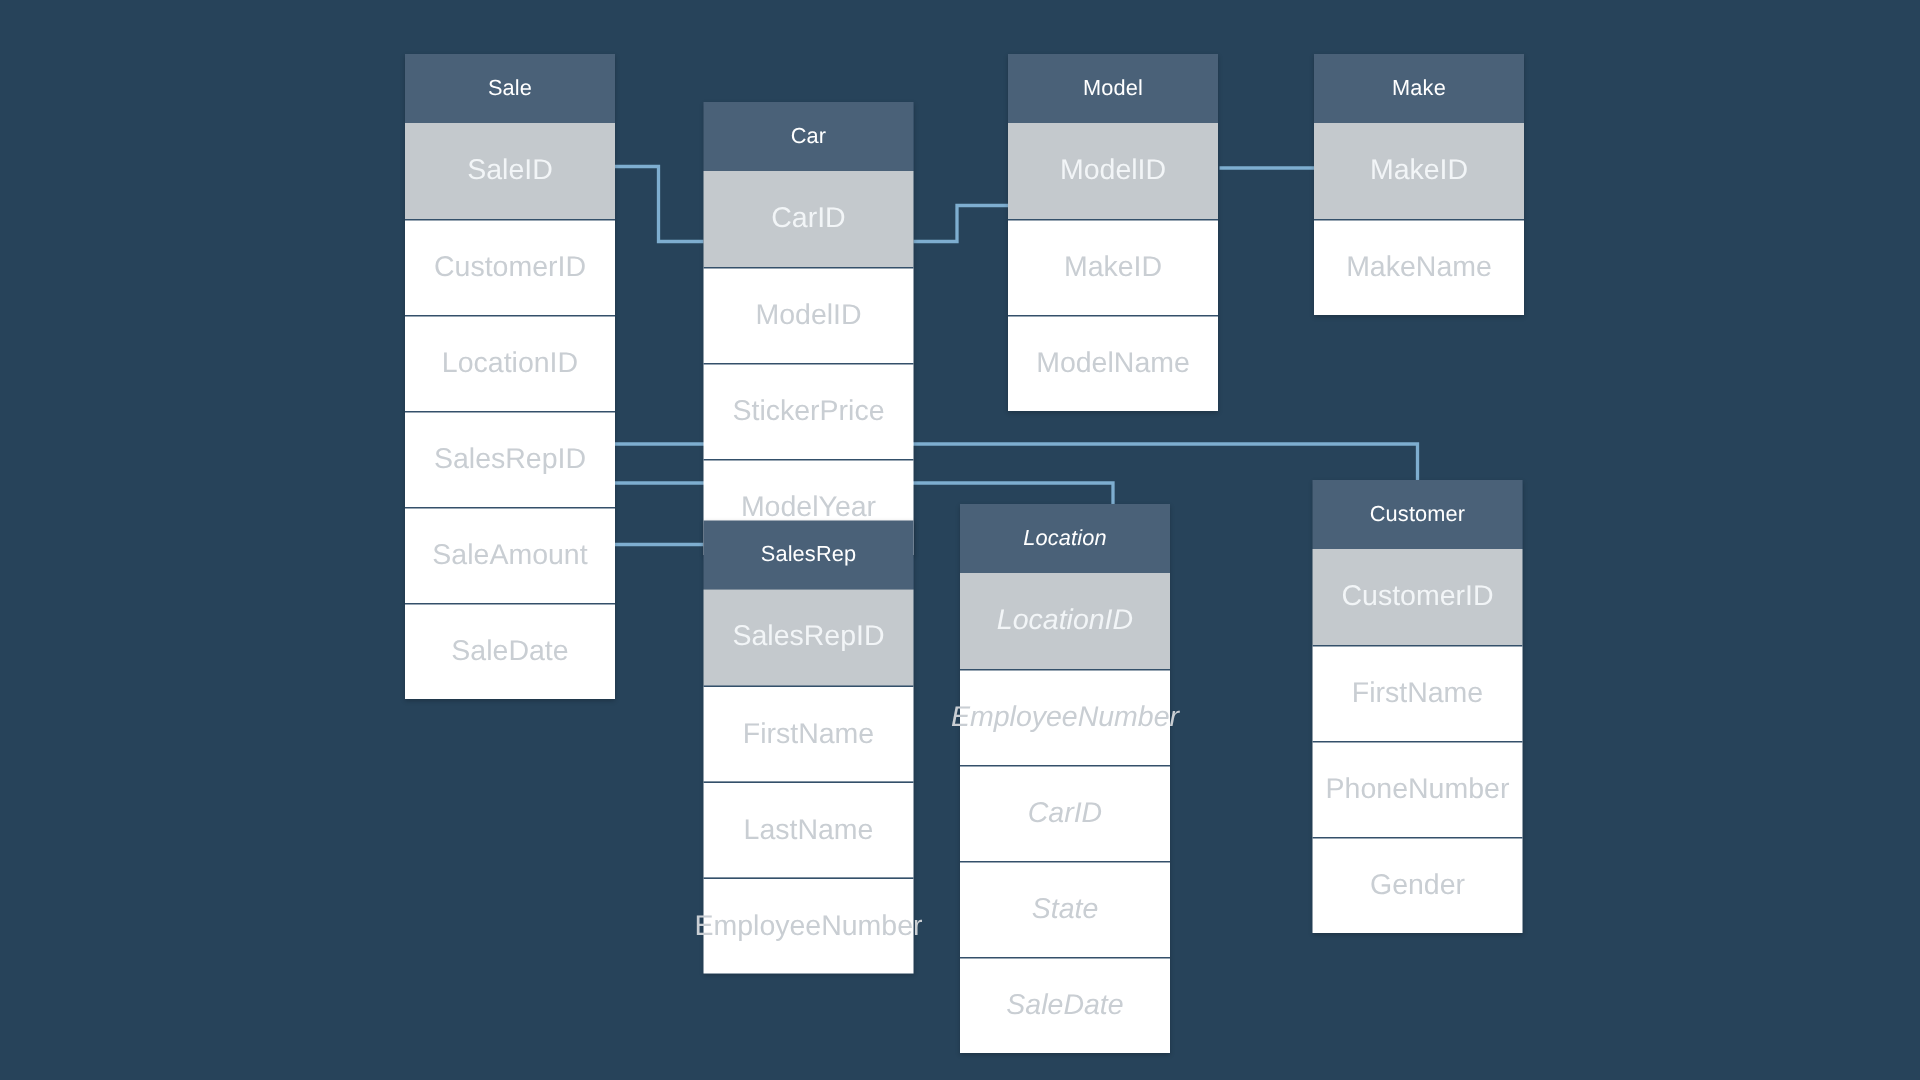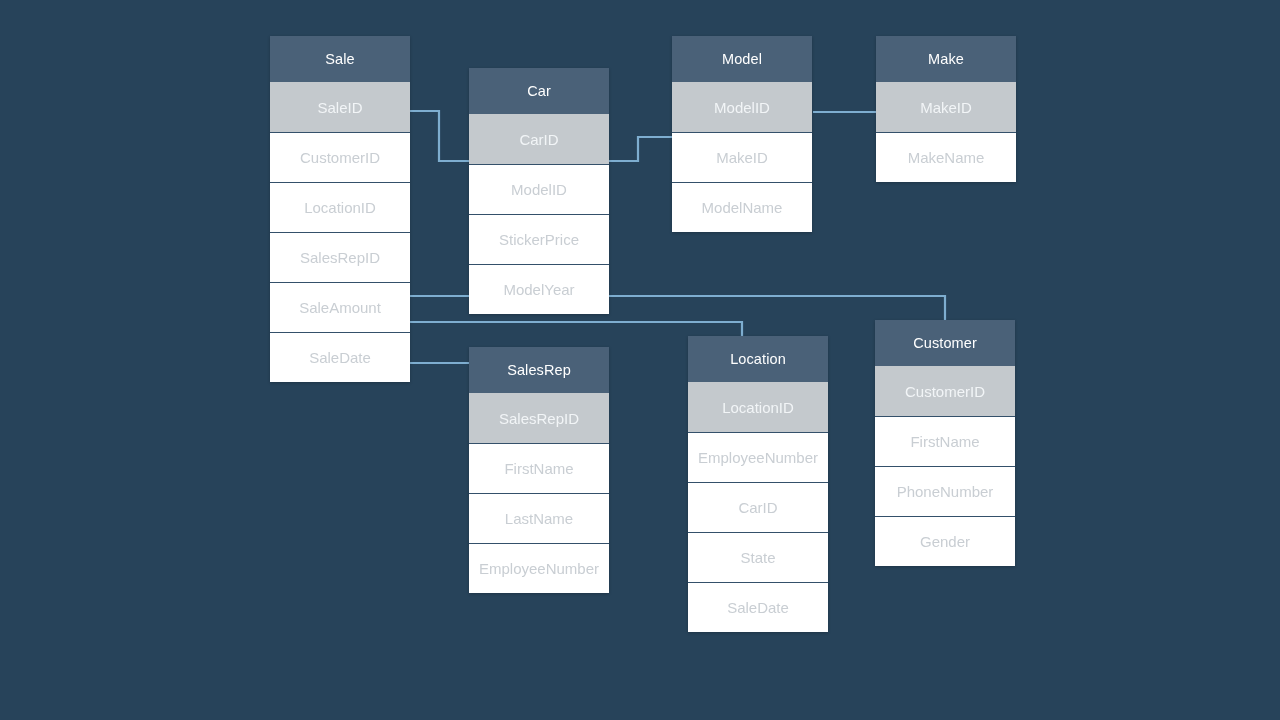--- a/index.html
+++ b/index.html
@@ -22,24 +22,24 @@
   .entity-header{
     height:46px;
     background:#4a6178;
     color:#ffffff;
     font-size:14.5px;
     display:flex;align-items:center;justify-content:center;
     letter-spacing:.1px;
     box-sizing:border-box;
   }
   .row{
-    height:50px;
+    height:64px;
     background:#ffffff;
     color:#c9ced3;
-    font-size:15px;
+    font-size:19px;
     display:flex;align-items:center;justify-content:center;
     box-sizing:border-box;
     border-top:1px solid #34506a;
     white-space:nowrap;
   }
   .row.pk{
     background:#c4c9cd;
     color:#f2f5f7;
     border-top:none;
   }
@@ -85,21 +85,21 @@
         <div class="row pk">MakeID</div>
         <div class="row">MakeName</div>
       </div>
       <div class="entity" style="left: 469px; top: 336px; margin-top: 11px;">
         <div class="entity-header">SalesRep</div>
         <div class="row pk">SalesRepID</div>
         <div class="row">FirstName</div>
         <div class="row">LastName</div>
         <div class="row">EmployeeNumber</div>
       </div>
-      <div class="entity" style="left: 688px; top: 336px;">
+      <div class="entity" style="left: 640px; top: 336px; font-style: italic;">
         <div class="entity-header">Location</div>
         <div class="row pk">LocationID</div>
         <div class="row">EmployeeNumber</div>
         <div class="row">CarID</div>
         <div class="row">State</div>
         <div class="row">SaleDate</div>
       </div>
       <div class="entity" style="left: 875px; top: 320px;">
         <div class="entity-header">Customer</div>
         <div class="row pk">CustomerID</div>

